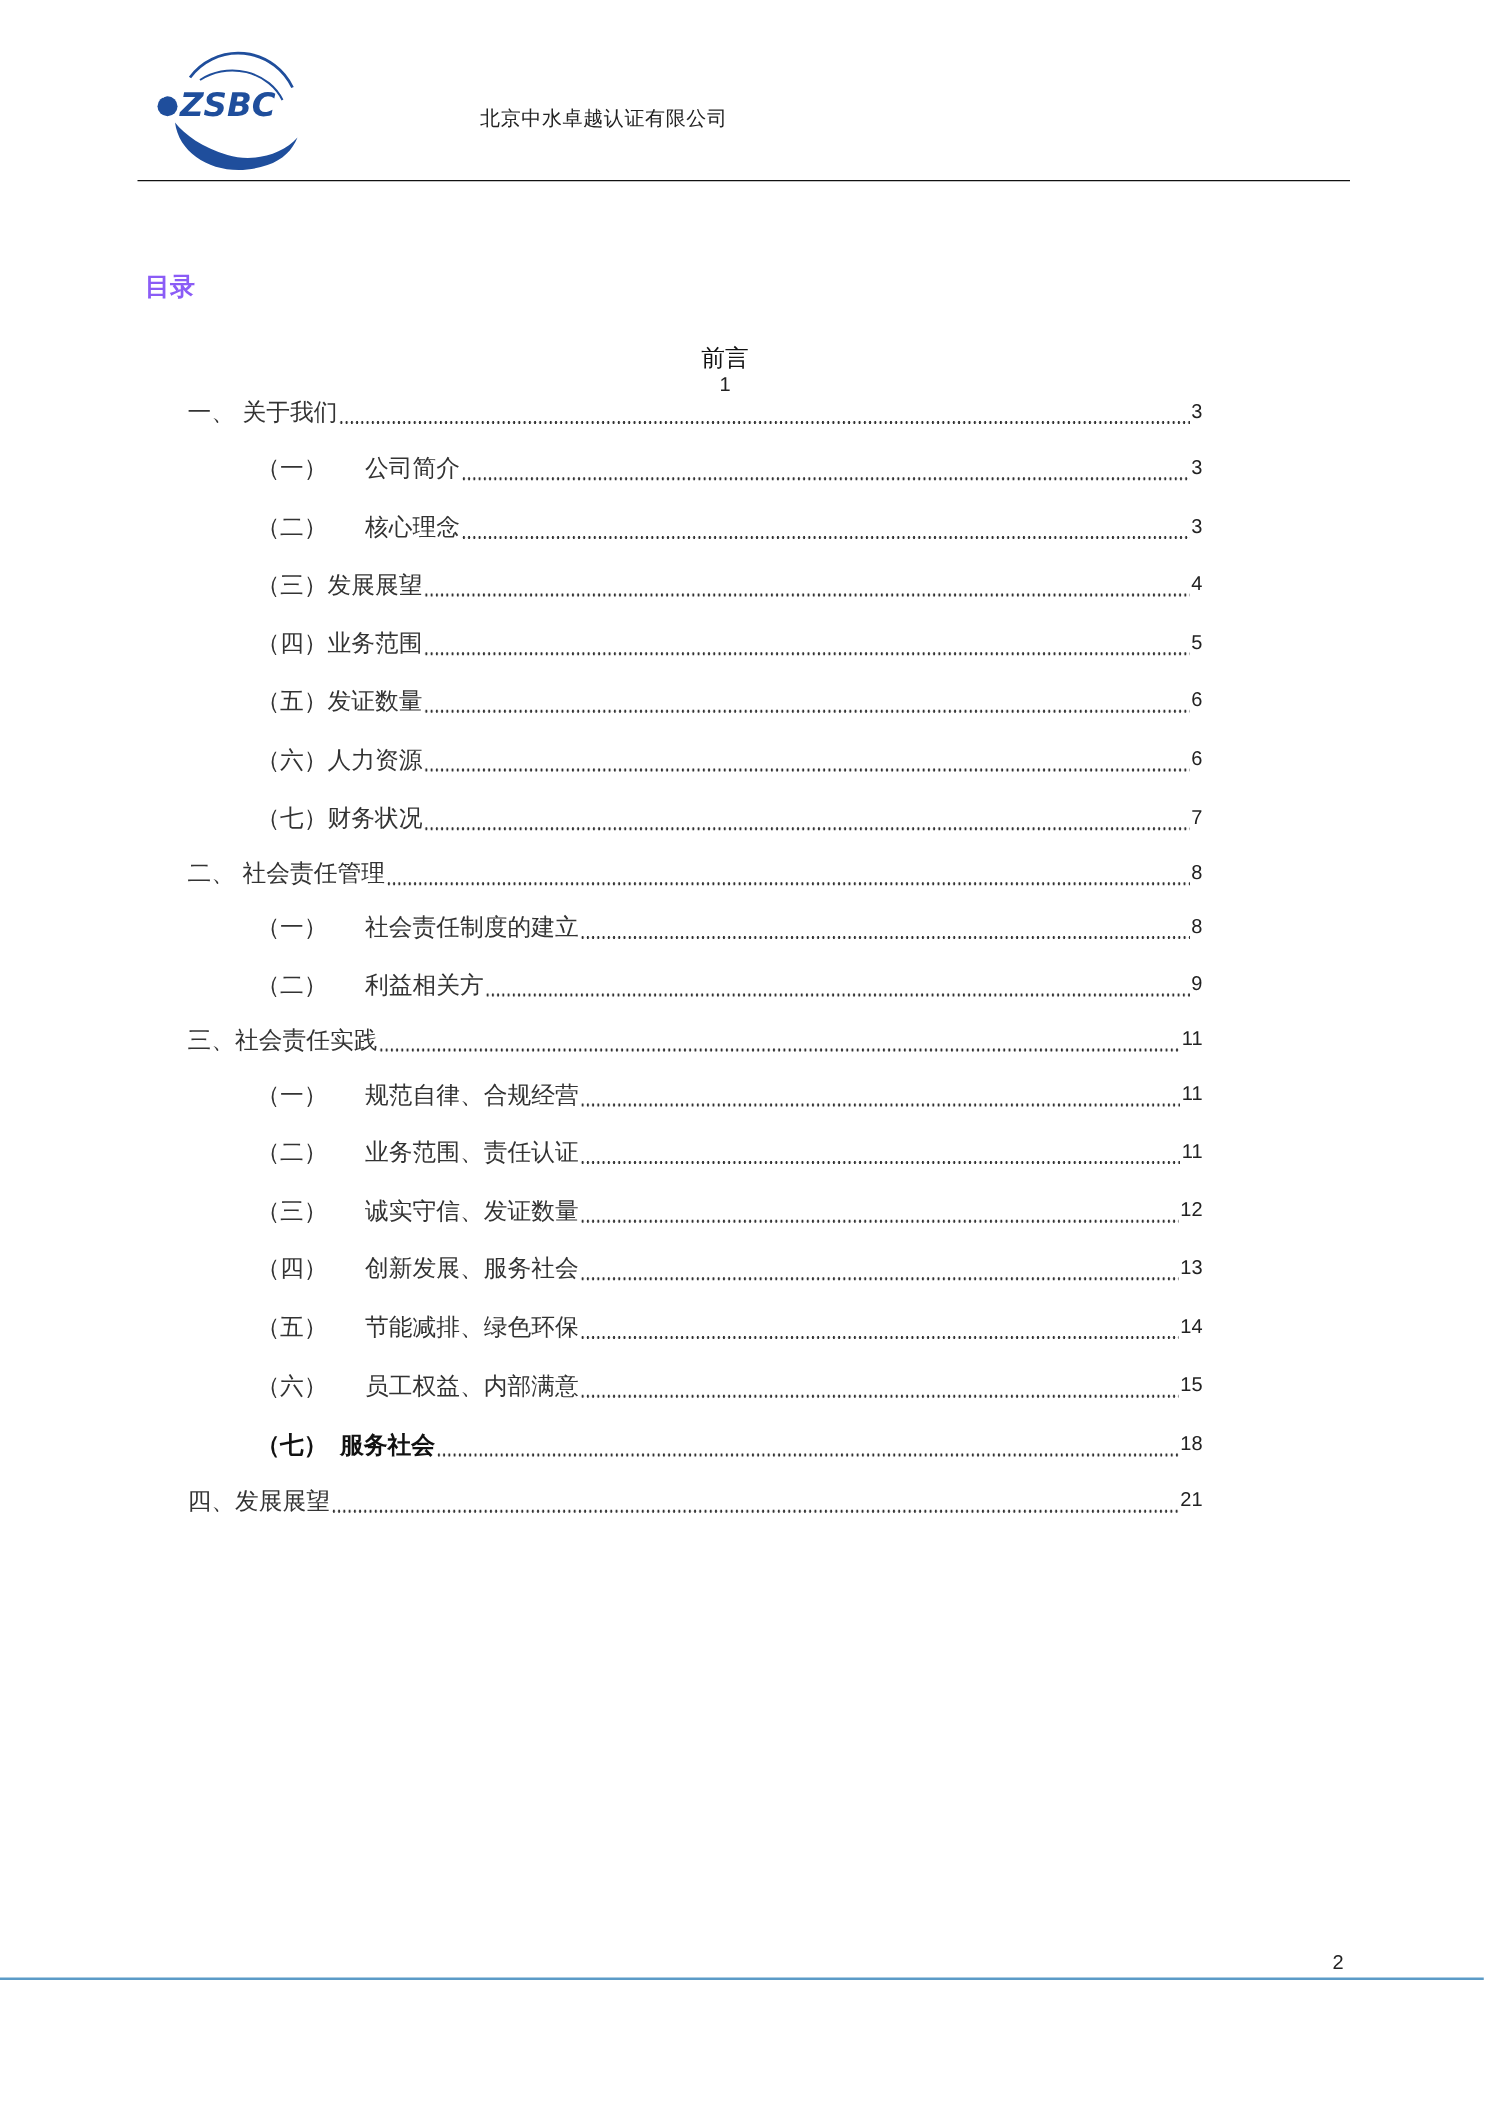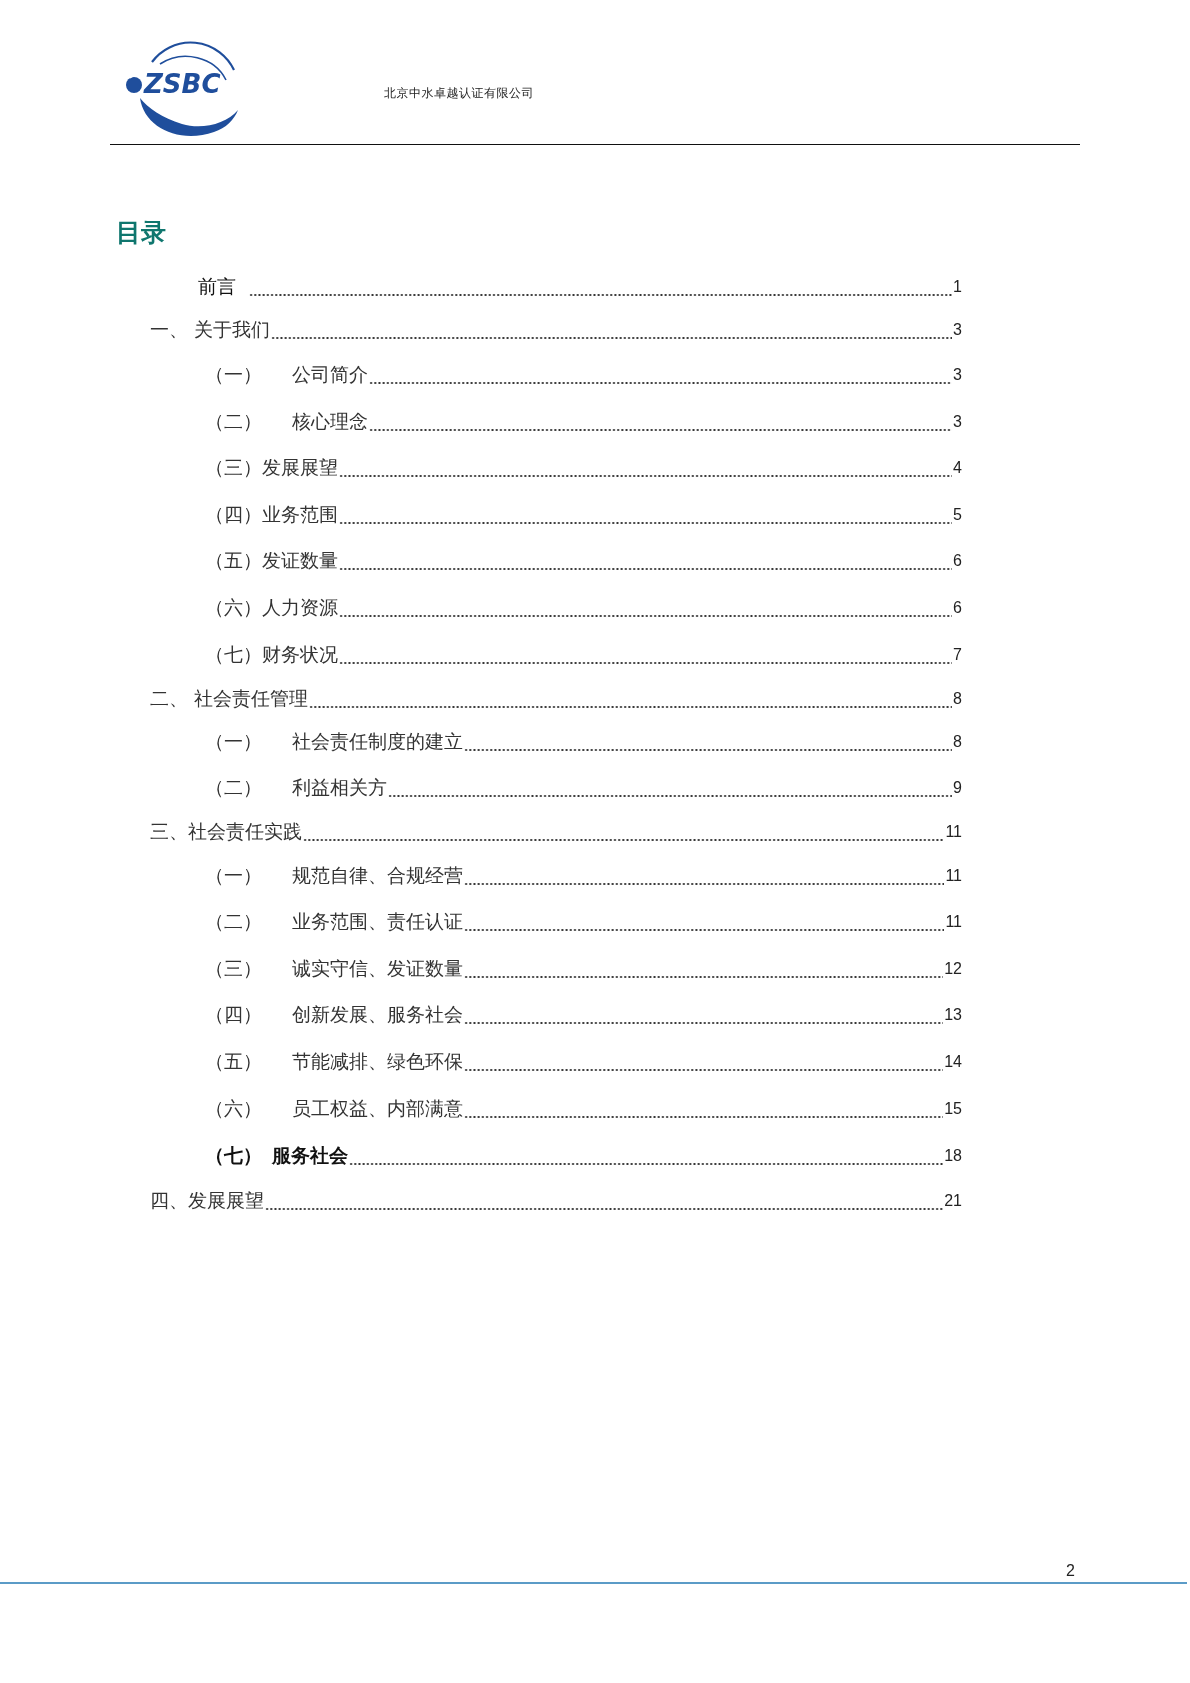--- a/index.html
+++ b/index.html
@@ -1,35 +1,35 @@
 <!DOCTYPE html>
 <html><head>
 <meta charset="utf-8">
 <style>
   html, body { margin: 0; padding: 0; background: #ffffff; }
   body { width: 1190px; height: 1683px; position: relative; overflow: hidden;
          font-family: "DejaVu Serif", "Liberation Serif", serif; color: #222; }
   .logo { position: absolute; left: 122px; top: 40px; width: 126px; height: 100px; }
   .company { position: absolute; left: 384px; top: 85px; font-family: Liberation Serif, serif;
-             font-size: 12px; color: #222; letter-spacing: 0.5px; white-space: nowrap; }
+             font-size: 16px; color: #222; letter-spacing: 0.5px; white-space: nowrap; }
   .header-rule { position: absolute; left: 110px; top: 144px; width: 970px; height: 0; border-top: 1.5px solid #111; }
   .toc-title { position: absolute; left: 116px; top: 216px; font-family: "DejaVu Sans", "Liberation Sans", sans-serif;
-               font-size: 25px; font-weight: bold; color: #0f766e; margin: 0; }
+               font-size: 20px; font-weight: bold; color: #8b5cf6; margin: 0; }
   .toc { position: absolute; left: 0; top: 0; width: 1190px; height: 1300px; }
   .toc-row { position: absolute; right: 228px; height: 26px; display: flex; align-items: center;
              font-size: 19px; color: #333; white-space: nowrap; }
   .toc-row .num { flex: 0 0 auto; }
   .toc-row .text { flex: 0 0 auto; }
   .toc-row .leader { flex: 1 1 auto; overflow: hidden; height: 26px; margin: 0 1px;
                      background-image: radial-gradient(circle, #333 0.9px, transparent 1.1px);
                      background-size: 4.2px 4px; background-repeat: repeat-x; background-position: 0 19px; }
   .toc-row .page { flex: 0 0 auto; font-family: "Liberation Sans", "DejaVu Sans", sans-serif; font-size: 16px; color: #222; }
   .toc-row.bold { font-weight: bold; color: #111; font-family: "DejaVu Sans", "Liberation Sans", sans-serif; }
   .toc-row.bold .page { font-weight: normal; text-align: right; }
-  .toc-row.sans { font-family: "DejaVu Sans", "Liberation Sans", sans-serif; color: #111; }
+  .toc-row.sans { font-family: "DejaVu Sans", "Liberation Sans", sans-serif; color: #111; flex-direction: column; }
   .gap-lg { display: inline-block; width: 30px; }
   .gap-sm { display: inline-block; width: 6px; }
   .footer-rule { position: absolute; left: 0; top: 1582px; width: 1187px; height: 0; border-top: 2px solid #5b9bc7; }
   .page-number { position: absolute; left: 1066px; top: 1562px; font-family: "Liberation Sans", "DejaVu Sans", sans-serif;
                  font-size: 16px; color: #222; }
 </style>
 </head>
 <body>
 
 <div class="logo">

